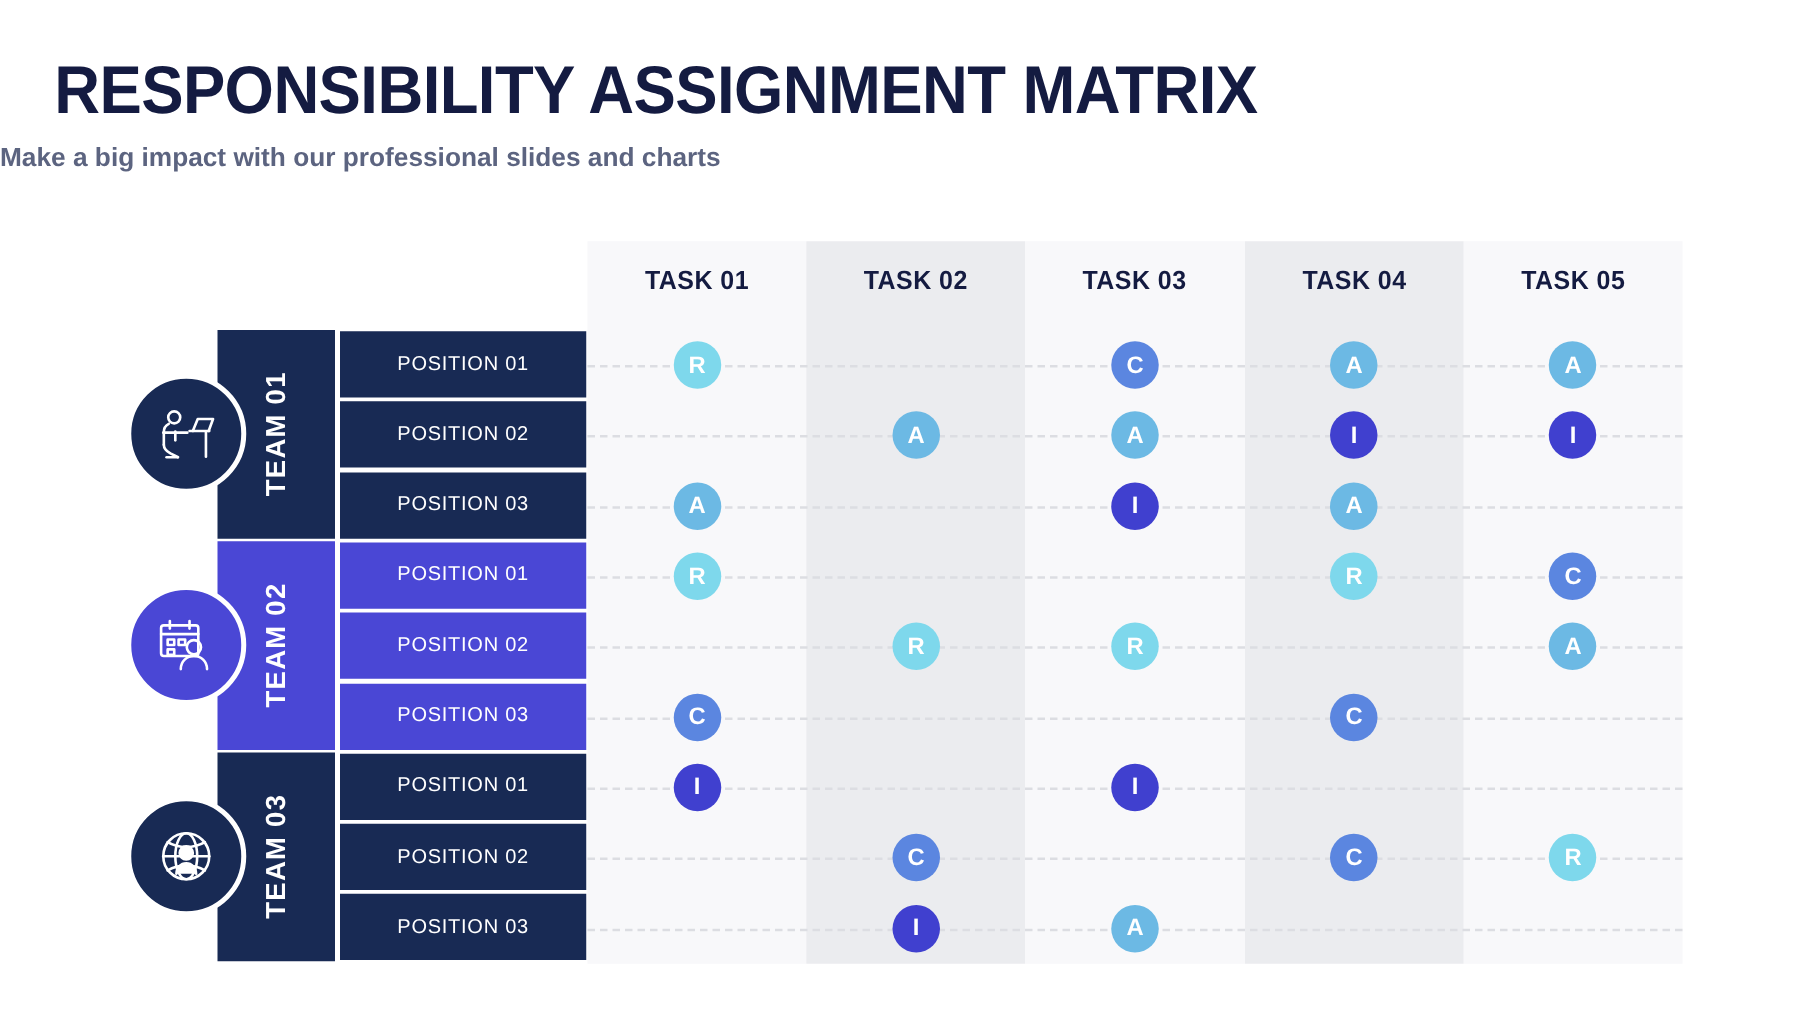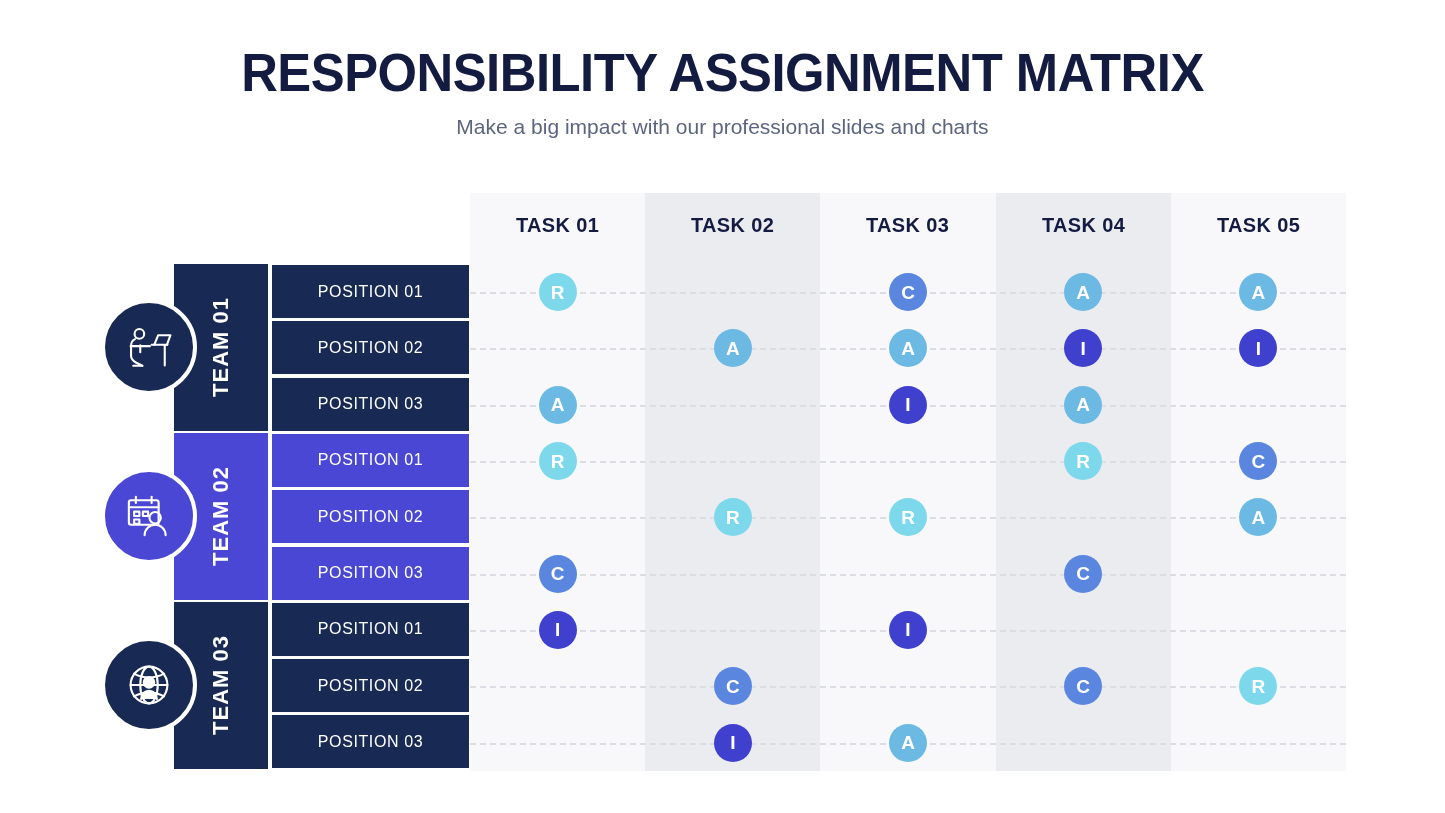--- a/index.html
+++ b/index.html
@@ -14,36 +14,36 @@
     overflow: hidden;
     position: relative;
   }
 
   
   #header {
     position: absolute;
     top: 44px;
     left: 0;
     width: 1445px;
-    text-align: center;
+    text-align: left;
   }
   #page-title {
     font-size: 54px;
     font-weight: bold;
     letter-spacing: -0.5px;
     color: #141b41;
     line-height: 1.05;
     transform: scaleX(0.94);
     white-space: nowrap;
   }
   #page-subtitle {
     margin-top: 14px;
     font-size: 21px;
     color: #5c6480;
-    font-weight: normal;
+    font-weight: bold;
   }
 
   
   #matrix {
     position: absolute;
     left: 0;
     top: 0;
     width: 1445px;
     height: 813px;
   }

